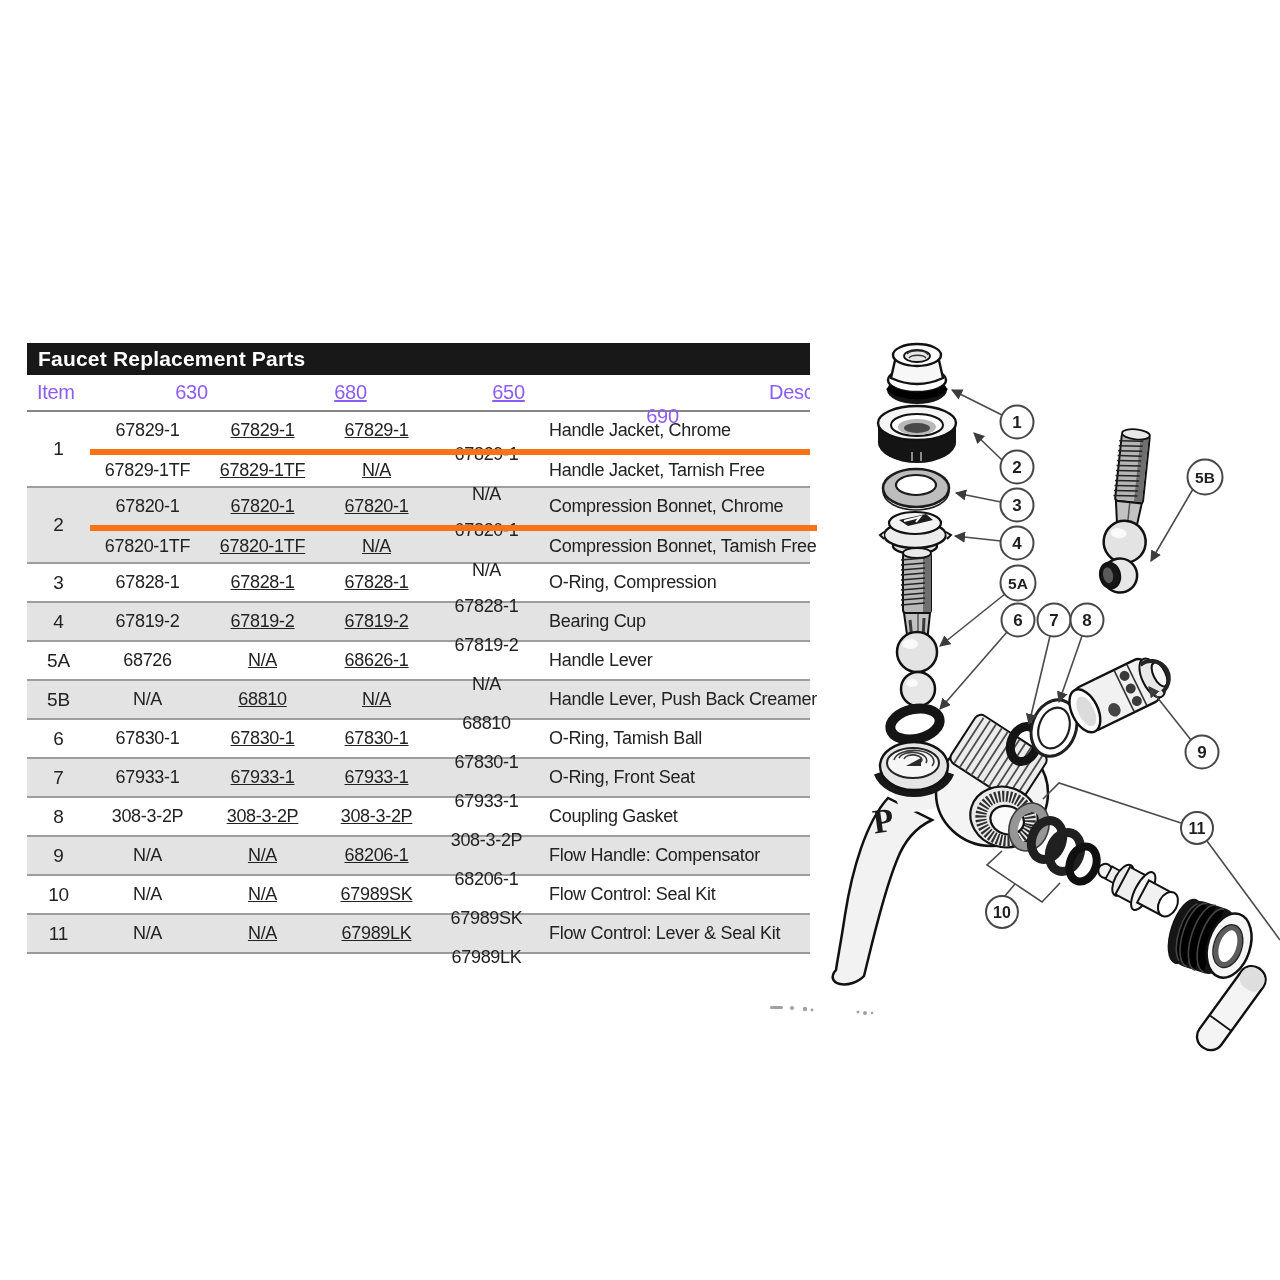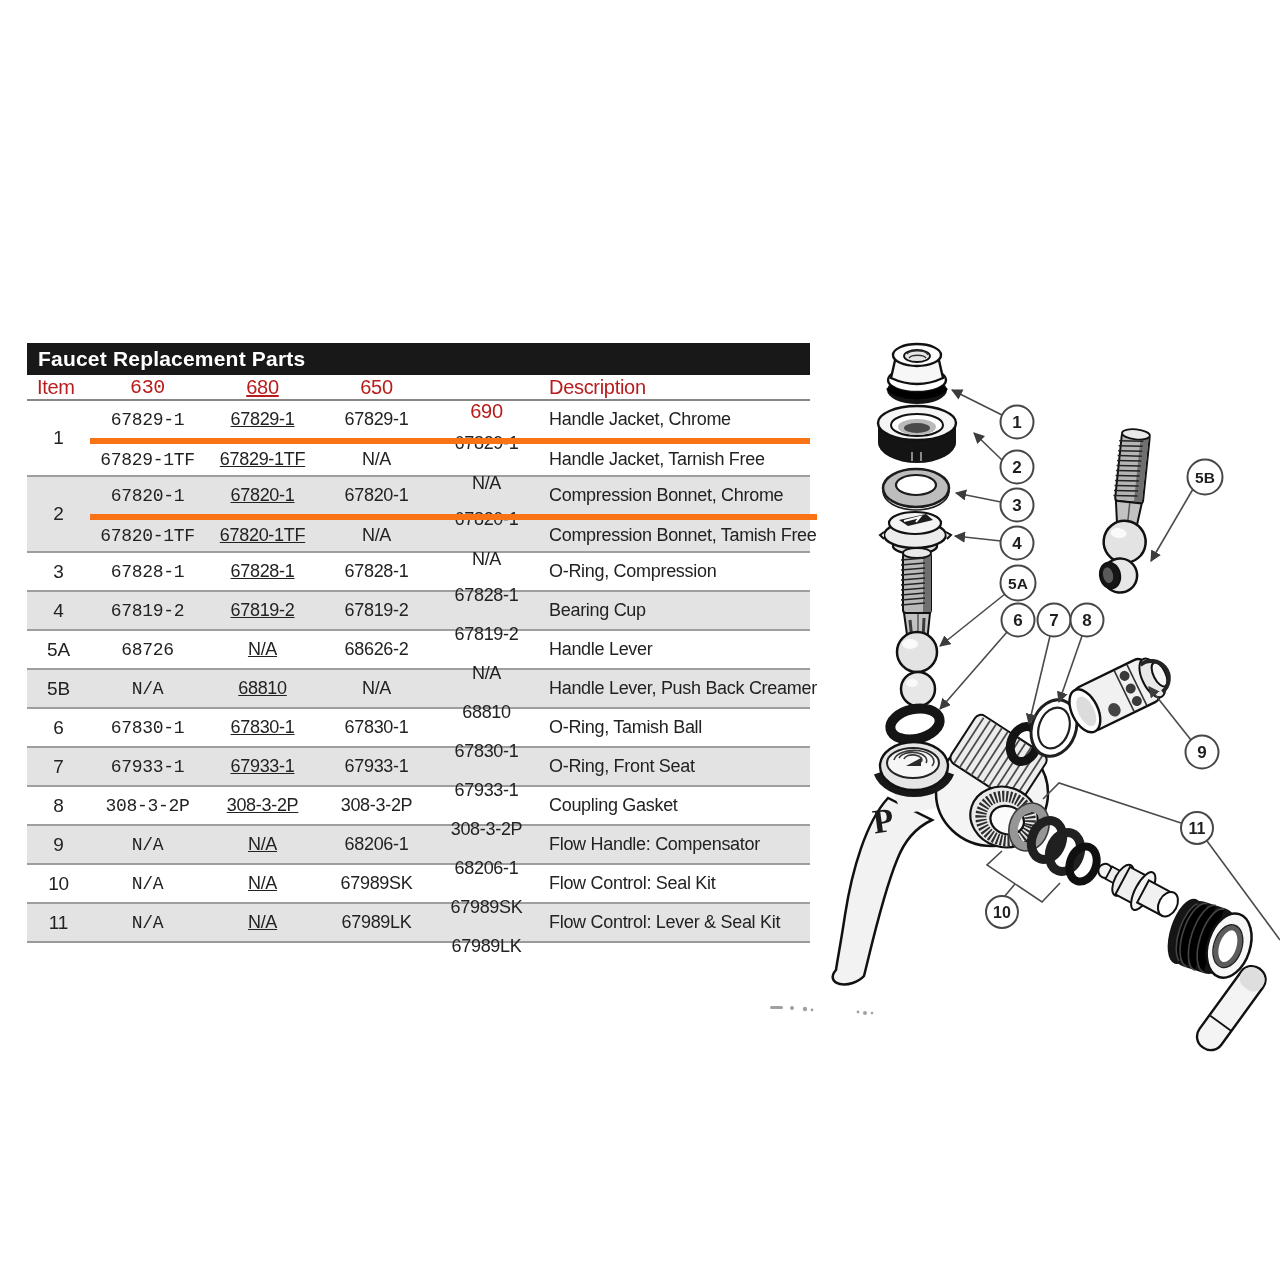--- a/index.html
+++ b/index.html
@@ -4,37 +4,37 @@
 <style>
   * { box-sizing: border-box; margin: 0; padding: 0; }
   html,body { width:1280px; height:1280px; }
   body { background:#ffffff; font-family:"Liberation Sans", sans-serif; overflow:hidden; }
   .stage { position:relative; width:1280px; height:1280px; background:#fff; }
 
   
   .tbl { position:absolute; left:27px; top:343px; width:783px; color:#222; }
   .tbl-title { height:32px; background:#181818; color:#fff; font-weight:bold;
                font-size:21px; line-height:32px; padding-left:11px; letter-spacing:.2px; }
-  .hdr { display:flex; height:26px; align-items:center; font-size:20px;
-         border-bottom:2px solid #868686; background:#fff; color:#b91c1c; }
+  .hdr { display:flex; height:37px; align-items:center; font-size:20px;
+         border-bottom:2px solid #868686; background:#fff; color:#8b5cf6;gap:44px; }
   .hdr .c0 { text-align:left; padding-left:10px; }
   .grp { display:flex; background:#fff; }
   .grp.alt { background:#e3e3e3; }
   .grp.sep { border-top:2px solid #9e9e9e; }
   .tbl-body { border-bottom:2px solid #9a9a9a; }
   .itemcell { width:63px; flex:none; display:flex; align-items:center; justify-content:center;
               font-size:19px; letter-spacing:-0.2px; }
   .rows { flex:1; display:flex; flex-direction:column; }
   .row { display:flex; height:37px; align-items:center; font-size:18px;justify-content:center; }
   .row.subsep { border-top:6px solid #f97316; }
   .cell { text-align:center; letter-spacing:-0.3px; white-space:nowrap; overflow:hidden; }
   .c0 { width:63px; flex:none; }
-  .c1 { width:115px; flex:none;font-family:Liberation Mono, monospace; }
+  .c1 { width:115px; flex:none; }
   .c2 { width:115px; flex:none;text-decoration:underline; }
-  .c3 { width:113px; flex:none; }
+  .c3 { width:113px; flex:none;text-decoration:underline; }
   .c4 { width:107px; flex:none;margin-top:48px; }
   .c5 { flex:1; text-align:left; padding-left:9px; }
 
   
   .diagram { position:absolute; left:740px; top:330px; width:540px; height:730px; }
   .callout-text { font-family:"Liberation Sans", sans-serif; font-weight:bold; fill:#1e1e1e; }
   .leader { stroke:#4a4a4a; stroke-width:1.6; fill:none; }
   .pline { stroke:#111; stroke-width:2.4; }
 </style>
 </head>
@@ -113,21 +113,21 @@
               <div class="cell c5">Bearing Cup</div>
             </div>
           </div>
         </div>
         <div class="grp sep">
           <div class="itemcell">5A</div>
           <div class="rows">
             <div class="row">
               <div class="cell c1">68726</div>
               <div class="cell c2">N/A</div>
-              <div class="cell c3">68626-2</div>
+              <div class="cell c3">68626-1</div>
               <div class="cell c4">N/A</div>
               <div class="cell c5">Handle Lever</div>
             </div>
           </div>
         </div>
         <div class="grp alt sep">
           <div class="itemcell">5B</div>
           <div class="rows">
             <div class="row">
               <div class="cell c1">N/A</div>

